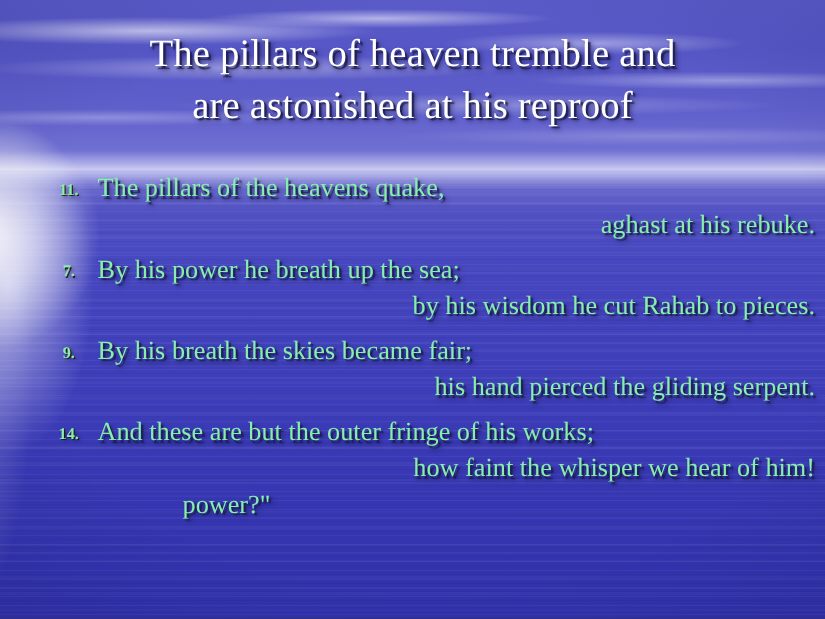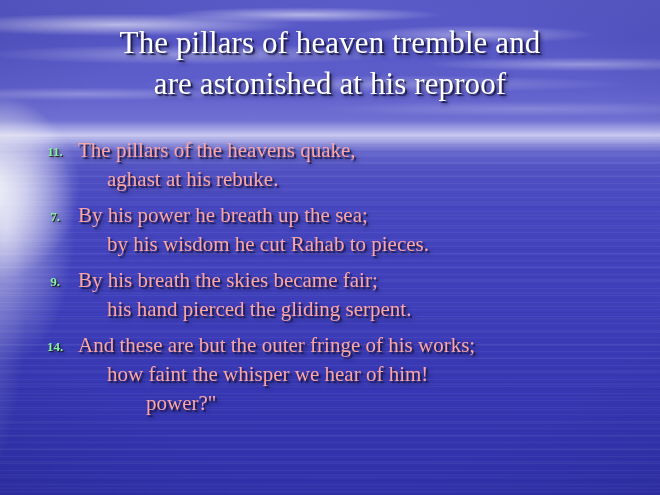--- a/index.html
+++ b/index.html
@@ -143,29 +143,29 @@
     color: #86efac;
     font-size: 13px;
     font-weight: bold;
     text-shadow:
       1px 1px 0px rgba(30,25,10,0.9),
       2px 2px 3px rgba(20,18,40,0.5);
   }
   .verse-lines {
     padding-left: 78px;
     padding-right: 8px;
-    color: #fca5a5;
+    color: #86efac;
     font-size: 21px;
     line-height: 29px;
     text-shadow:
       2px 2px 1px rgba(25,25,70,0.85),
       3px 3px 4px rgba(20,20,60,0.5);
   }
   .vline { display: block; white-space: pre; }
-  .vline.indent-1 { padding-left: 29px; }
+  .vline.indent-1 { padding-left: 29px; text-align: right; }
   .vline.indent-2 { padding-left: 68px; }
 </style>
 </head>
 <body>
 
 <div class="slide">
 
   <div class="bg-layer bg-base"></div>
   <div class="bg-layer bg-clouds"></div>
   <div class="bg-layer bg-horizon"></div>

